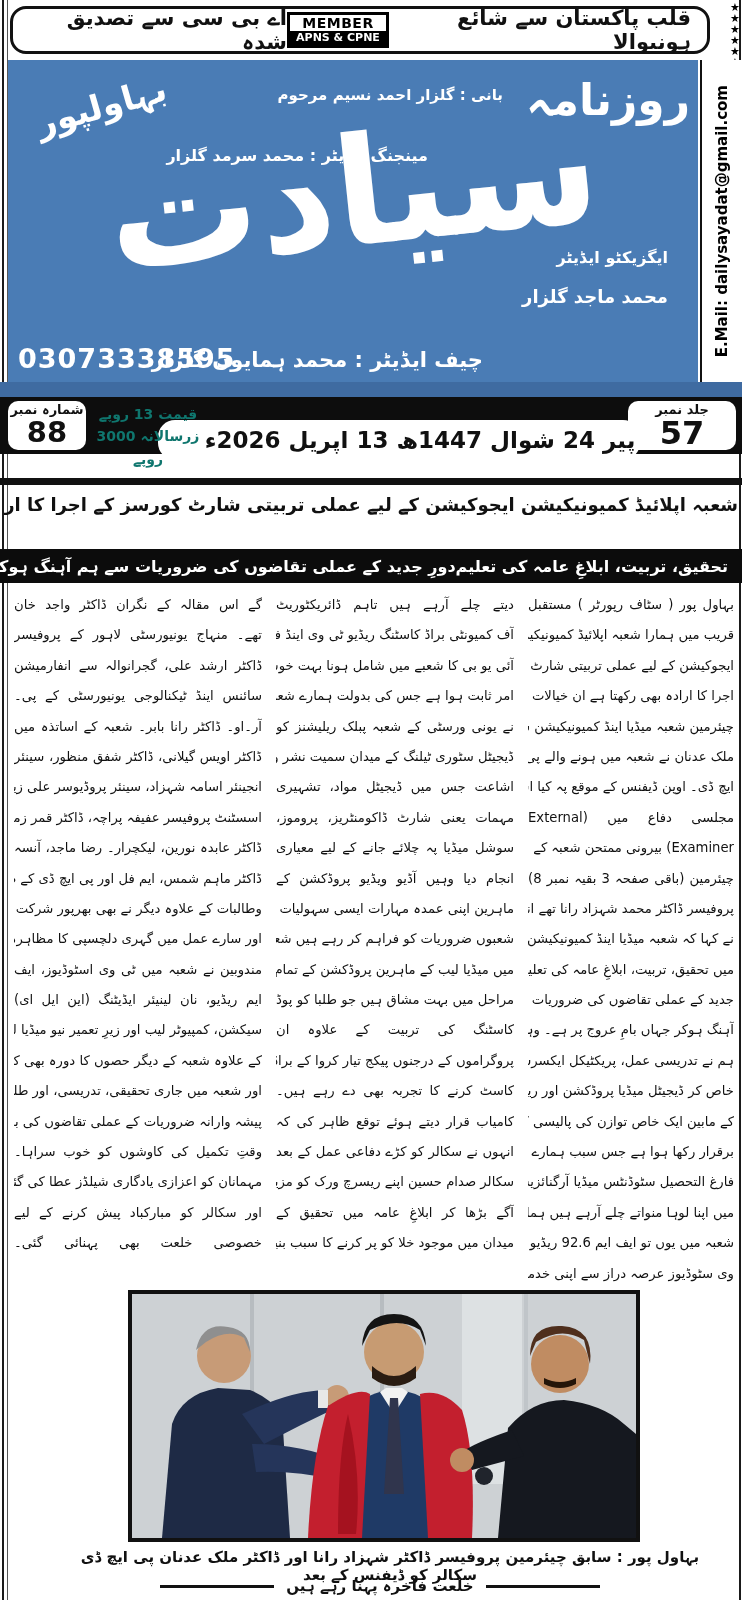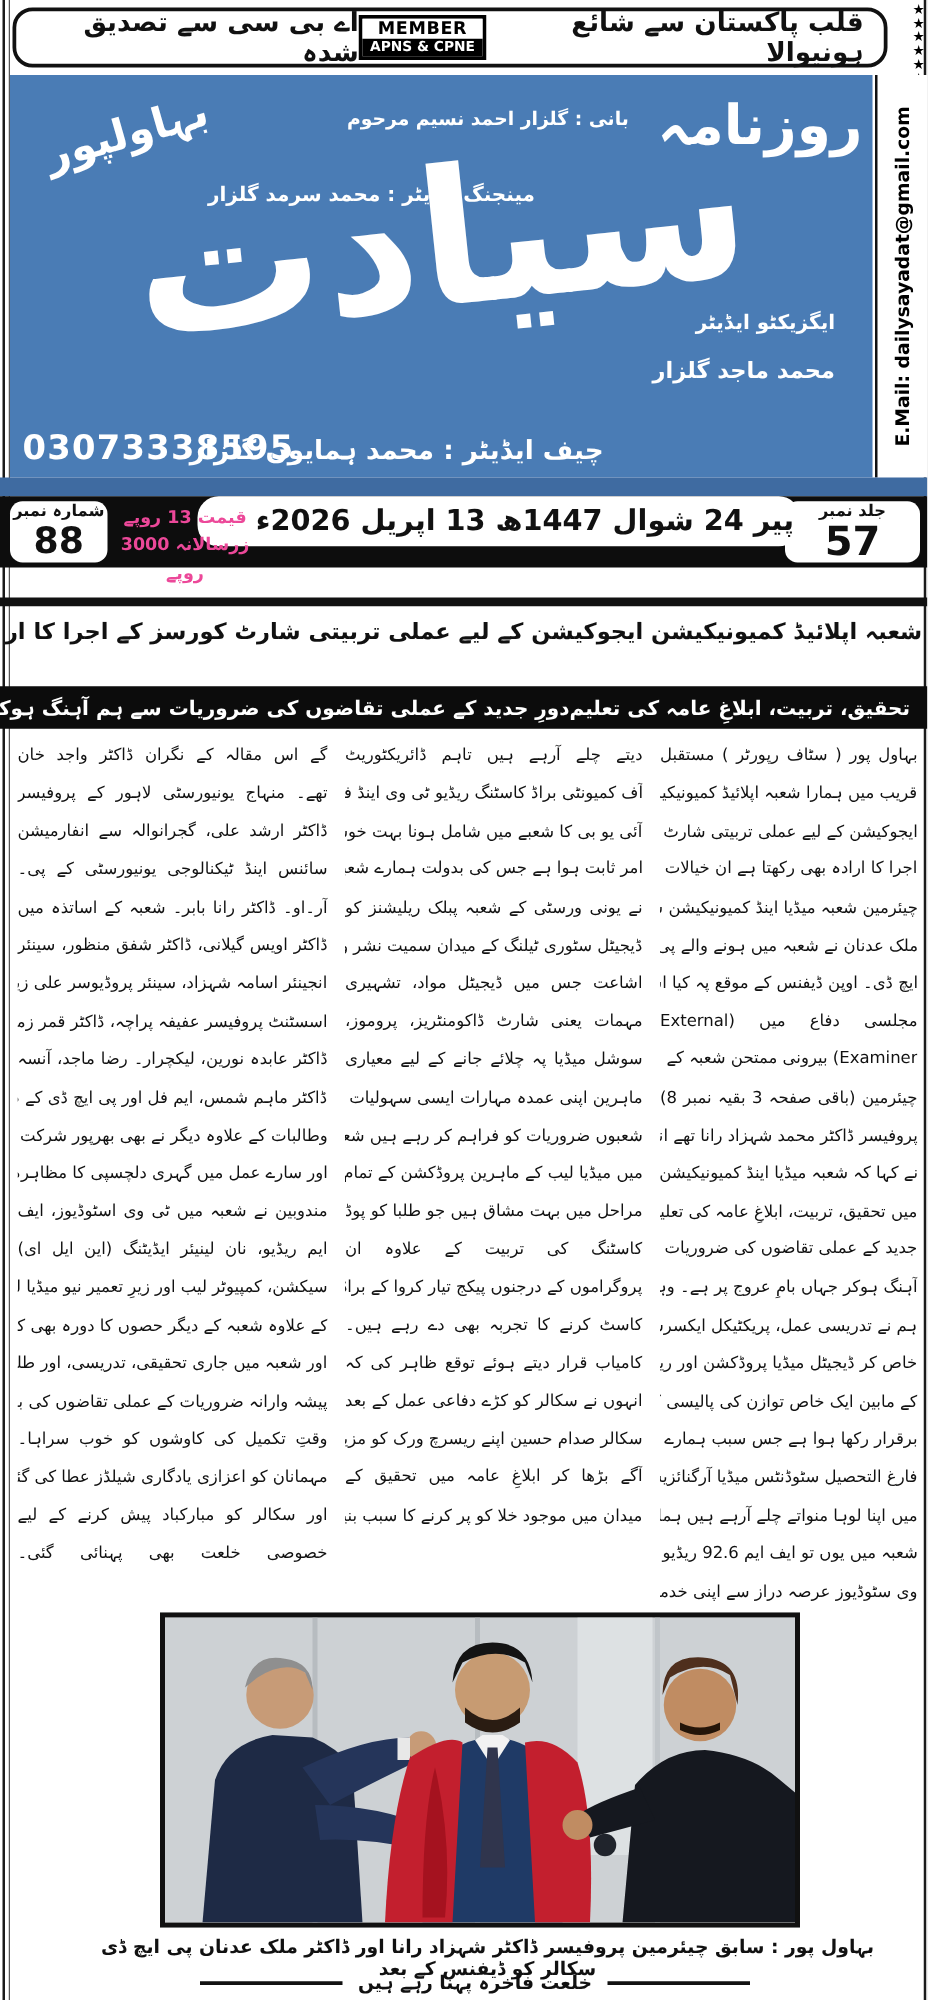--- a/index.html
+++ b/index.html
@@ -34,23 +34,23 @@
                display:flex;align-items:center;justify-content:center;}
   .email-strip .vtext{writing-mode:vertical-rl;transform:rotate(180deg);white-space:nowrap;
                font-size:15px;font-weight:bold;color:#000;direction:ltr;}
   .navy-band{left:0;top:382px;width:742px;height:15px;background:#3f6ba1;}
   
   .datebar{left:0;top:397px;width:742px;height:57px;background:#0d0d0d;}
   .vol-box{position:absolute;right:6px;top:4px;width:108px;height:49px;background:#fff;border-radius:10px;
            text-align:center;direction:rtl;}
   .vol-box .lbl,.issue-box .lbl{display:block;font-size:13px;font-weight:bold;line-height:1.2;margin-top:1px;}
   .vol-box .num{display:block;font-size:32px;font-weight:bold;line-height:.95;}
-  .date-box{position:absolute;right:102px;top:0;width:440px;height:40px;background:#fff;border-radius:17px;
+  .date-box{position:absolute;right:102px;top:23px;width:440px;height:40px;background:#fff;border-radius:17px;
             font-size:23px;font-weight:bold;text-align:center;line-height:40px;direction:rtl;padding-left:42px;}
-  .price{position:absolute;left:92px;top:6px;width:112px;color:#ec4899;direction:rtl;font-size:14px;
+  .price{position:absolute;left:92px;top:6px;width:112px;color:#0f766e;direction:rtl;font-size:14px;
          font-weight:bold;text-align:center;line-height:1.6;}
   .issue-box{position:absolute;left:8px;top:4px;width:78px;height:49px;background:#fff;border-radius:10px;
              text-align:center;direction:rtl;}
   .issue-box .num{display:block;font-size:29px;font-weight:bold;line-height:1;}
   
   .rule-thick{left:0;top:478px;width:742px;height:7px;background:#111;}
   .headline1{left:4px;top:494px;width:734px;font-size:18px;font-weight:bold;direction:rtl;
              text-align:center;white-space:nowrap;overflow:hidden;}
   .headline2{left:0;top:549px;width:742px;height:34px;background:#0c0c0c;color:#fff;display:flex;
              direction:rtl;justify-content:space-between;align-items:center;padding:0 14px;
@@ -166,20 +166,21 @@
       <div class="col col1">
         <div class="aline">دیتے چلے آرہے ہیں تاہم ڈائریکٹوریٹ</div>
         <div class="aline">آف کمیونٹی براڈ کاسٹنگ ریڈیو ٹی وی اینڈ فلم</div>
         <div class="aline">آئی یو بی کا شعبے میں شامل ہونا بہت خوش آئند</div>
         <div class="aline">امر ثابت ہوا ہے جس کی بدولت ہمارے شعبہ</div>
         <div class="aline">نے یونی ورسٹی کے شعبہ پبلک ریلیشنز کو</div>
         <div class="aline">ڈیجیٹل سٹوری ٹیلنگ کے میدان سمیت نشر و</div>
         <div class="aline">اشاعت جس میں ڈیجیٹل مواد، تشہیری</div>
         <div class="aline">مہمات یعنی شارٹ ڈاکومنٹریز، پروموز،</div>
         <div class="aline">سوشل میڈیا پہ چلائے جانے کے لیے معیاری</div>
+        <div class="aline">انجام دیا وہیں آڈیو ویڈیو پروڈکشن کے</div>
         <div class="aline">ماہرین اپنی عمدہ مہارات ایسی سہولیات دیگر</div>
         <div class="aline">شعبوں ضروریات کو فراہم کر رہے ہیں شعبہ</div>
         <div class="aline">میں میڈیا لیب کے ماہرین پروڈکشن کے تمام</div>
         <div class="aline">مراحل میں بہت مشاق ہیں جو طلبا کو پوڈ</div>
         <div class="aline">کاسٹنگ کی تربیت کے علاوہ ان</div>
         <div class="aline">پروگراموں کے درجنوں پیکج تیار کروا کے براڈ</div>
         <div class="aline">کاسٹ کرنے کا تجربہ بھی دے رہے ہیں۔</div>
         <div class="aline">کامیاب قرار دیتے ہوئے توقع ظاہر کی کہ</div>
         <div class="aline">انہوں نے سکالر کو کڑے دفاعی عمل کے بعد</div>
         <div class="aline">سکالر صدام حسین اپنے ریسرچ ورک کو مزید</div>

